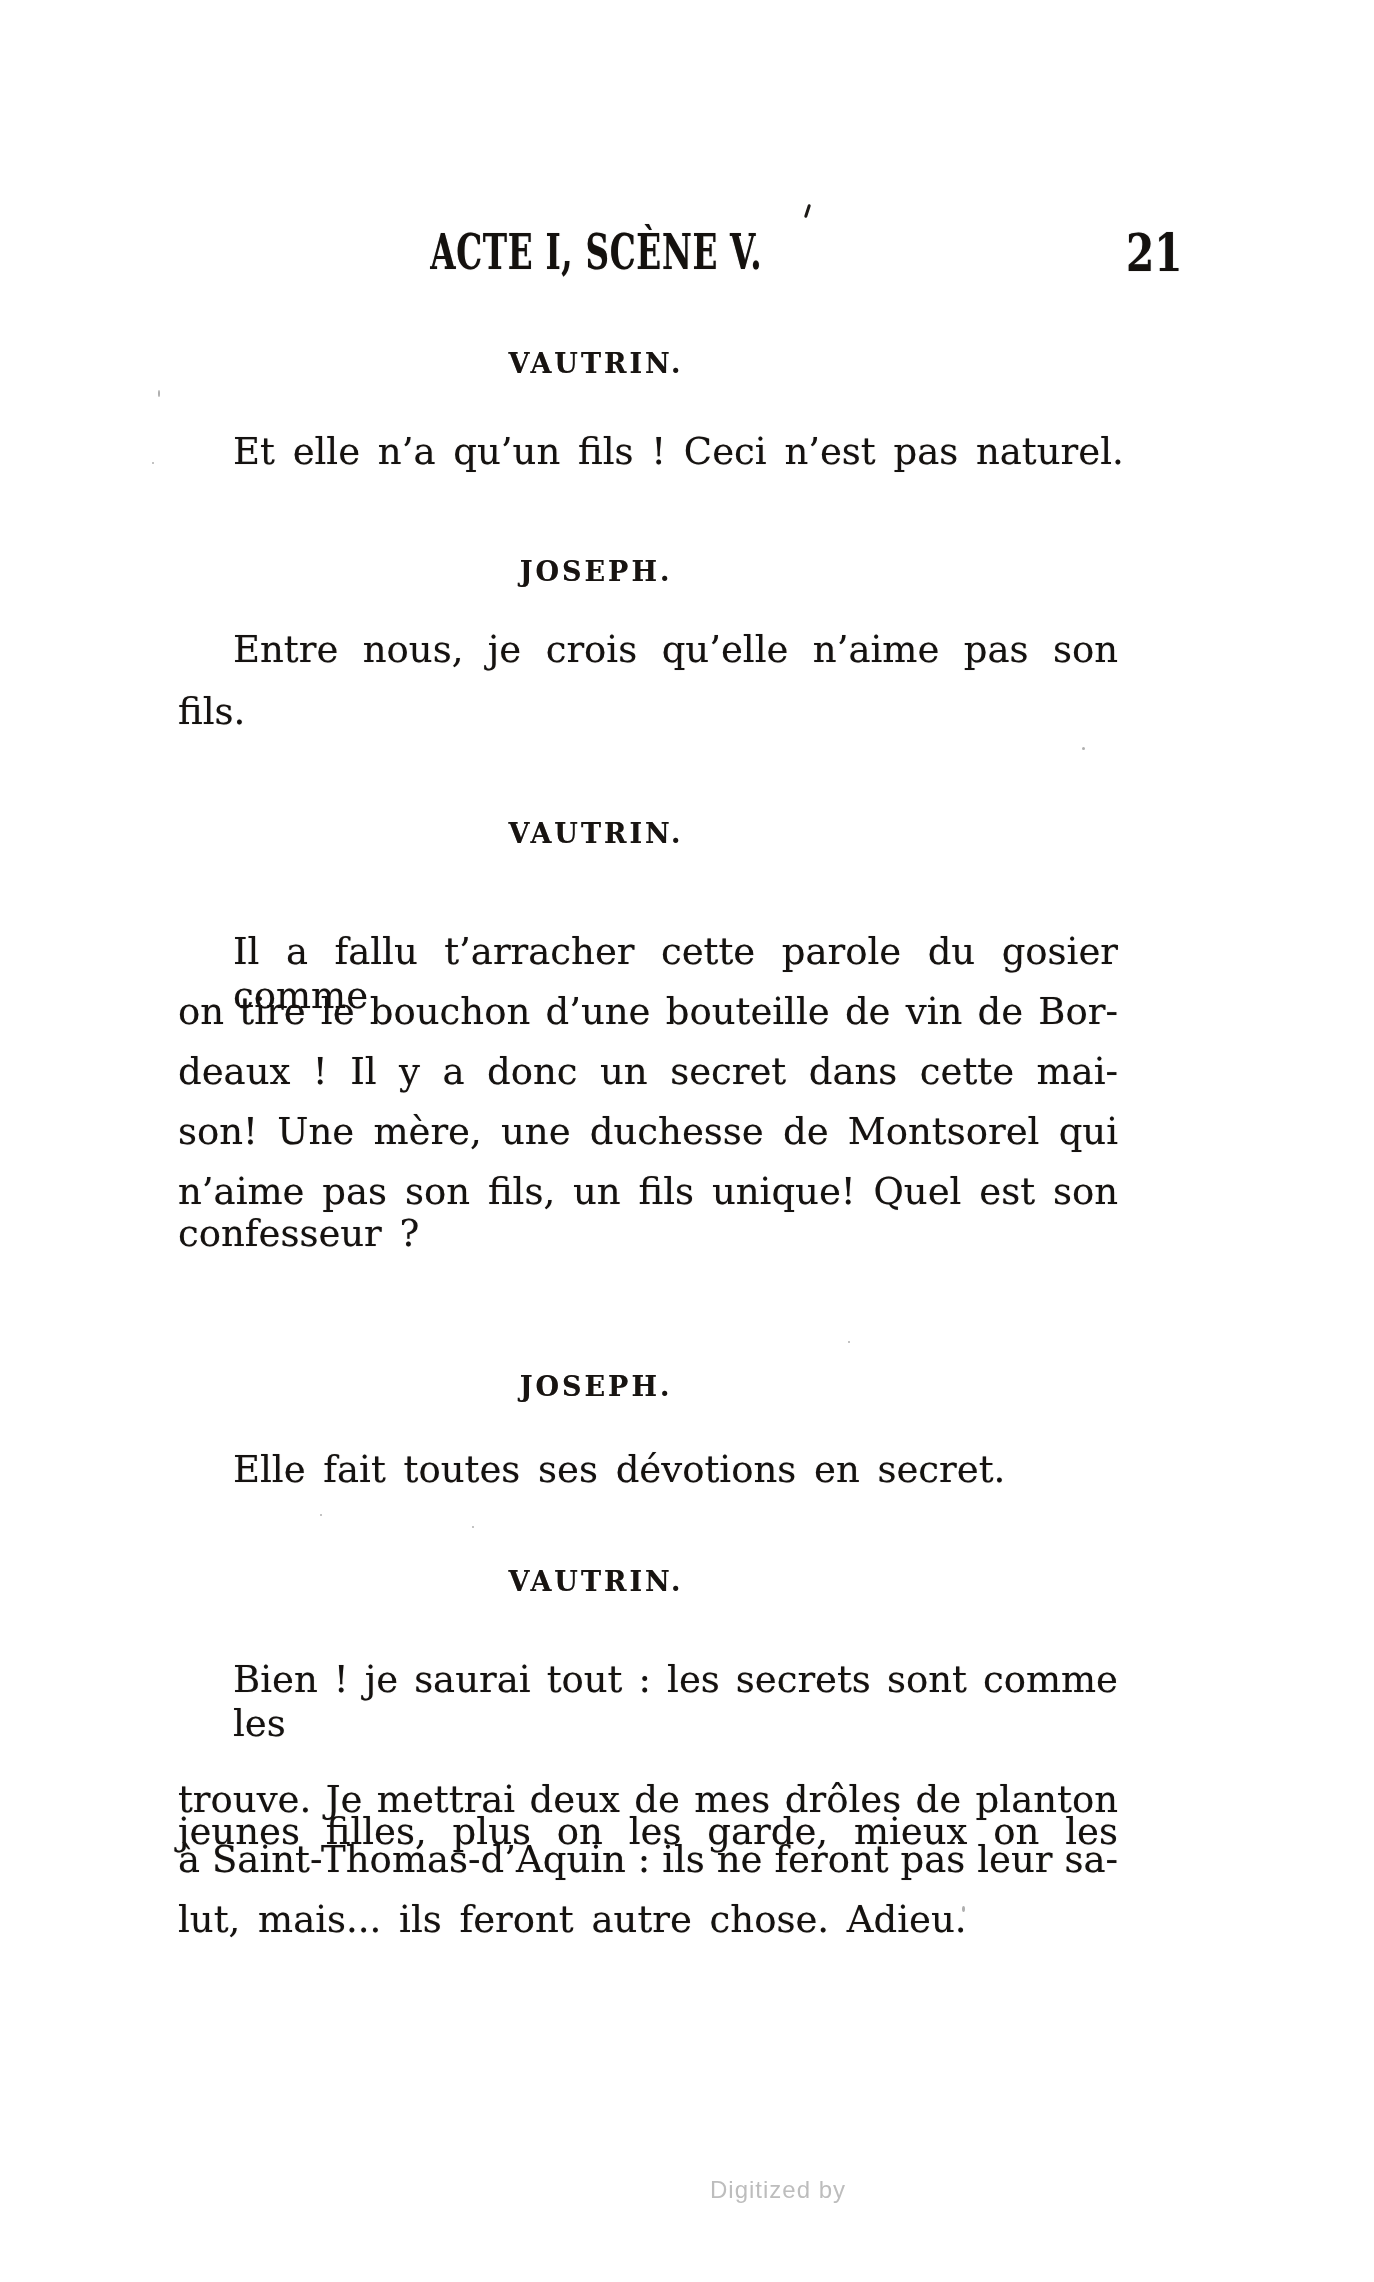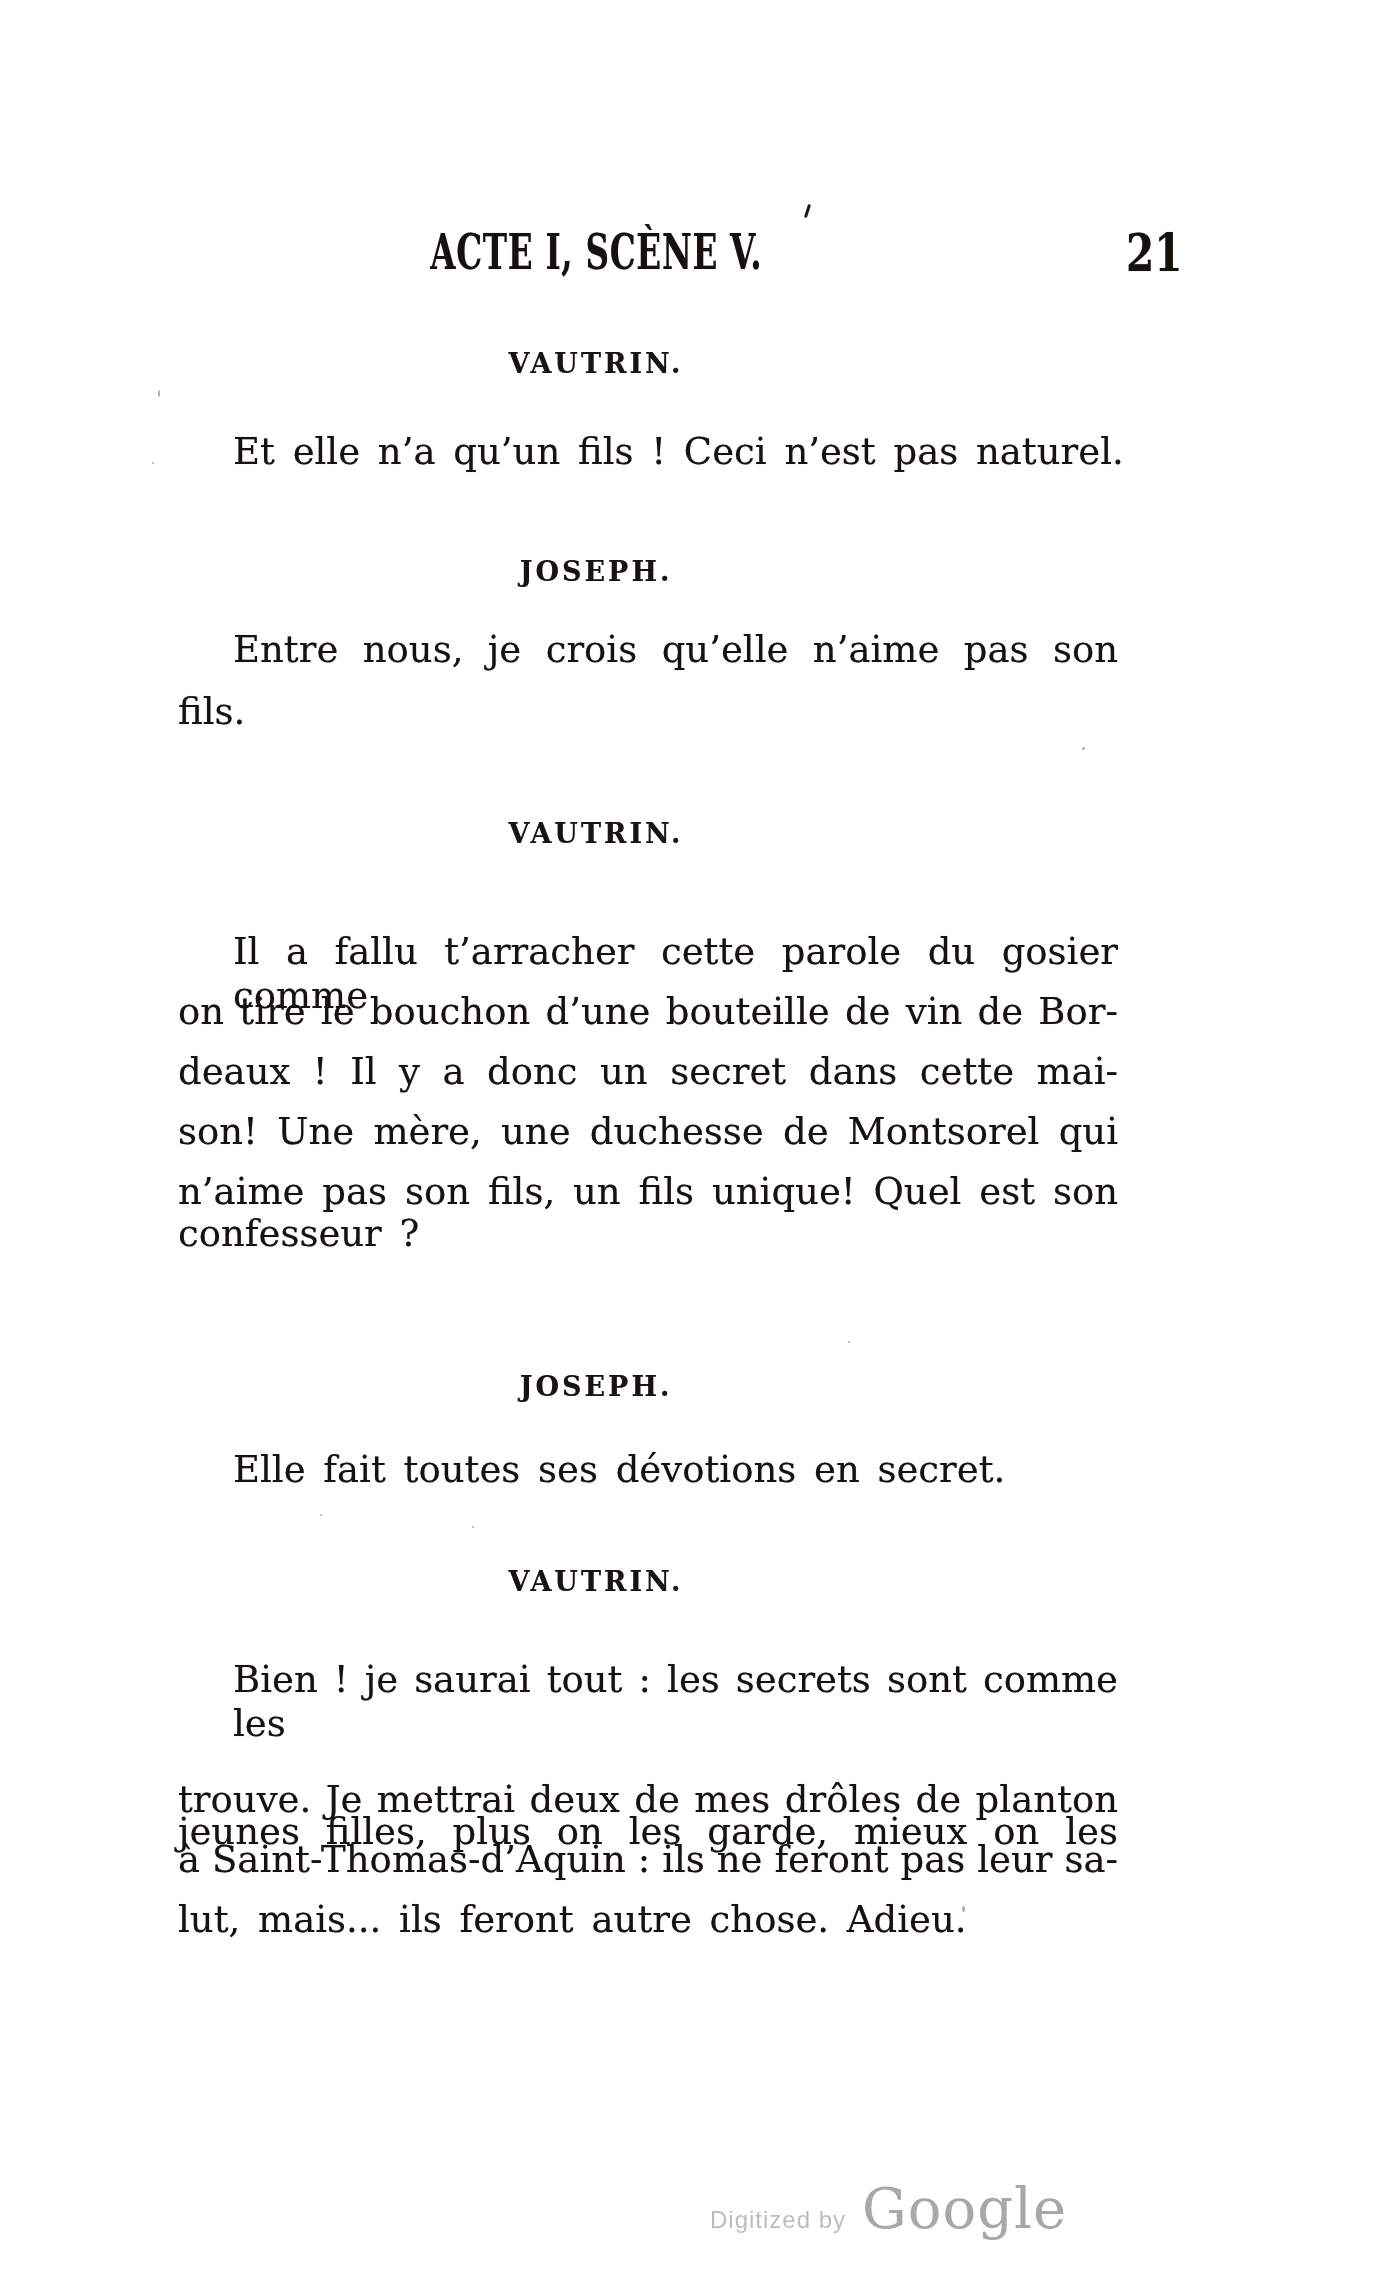--- a/index.html
+++ b/index.html
@@ -105,21 +105,20 @@
       <div class="speaker" style="top: 1566px;">VAUTRIN.</div>
       <div class="line just indent" style="top: 1658px;">Bien ! je saurai tout : les secrets sont comme les</div>
       <div class="line just" style="top: 1810px;">jeunes filles, plus on les garde, mieux on les</div>
       <div class="line just" style="top: 1778px;">trouve. Je mettrai deux de mes drôles de planton</div>
       <div class="line just" style="top: 1838px;">à Saint-Thomas-d’Aquin : ils ne feront pas leur sa-</div>
       <div class="line plain" style="top: 1898px;">lut, mais... ils feront autre chose. Adieu.</div>
     </div>
 
   <div class="watermark">
     <span class="wm-prefix">Digitized by</span>
-    <span class="wm-logo">Google</span>
   </div>
 
   <div class="speck" style="left:158px;top:390px;width:2px;height:7px;"></div>
   <div class="speck" style="left:152px;top:462px;width:2px;height:2px;"></div>
   <div class="speck" style="left:1082px;top:747px;width:3px;height:3px;"></div>
   <div class="speck" style="left:848px;top:1341px;width:2px;height:2px;"></div>
   <div class="speck" style="left:1240px;top:1386px;width:3px;height:6px;"></div>
   <div class="speck" style="left:320px;top:1514px;width:2px;height:2px;"></div>
   <div class="speck" style="left:472px;top:1526px;width:2px;height:2px;"></div>
   <div class="speck" style="left:1227px;top:1283px;width:2px;height:2px;"></div>

